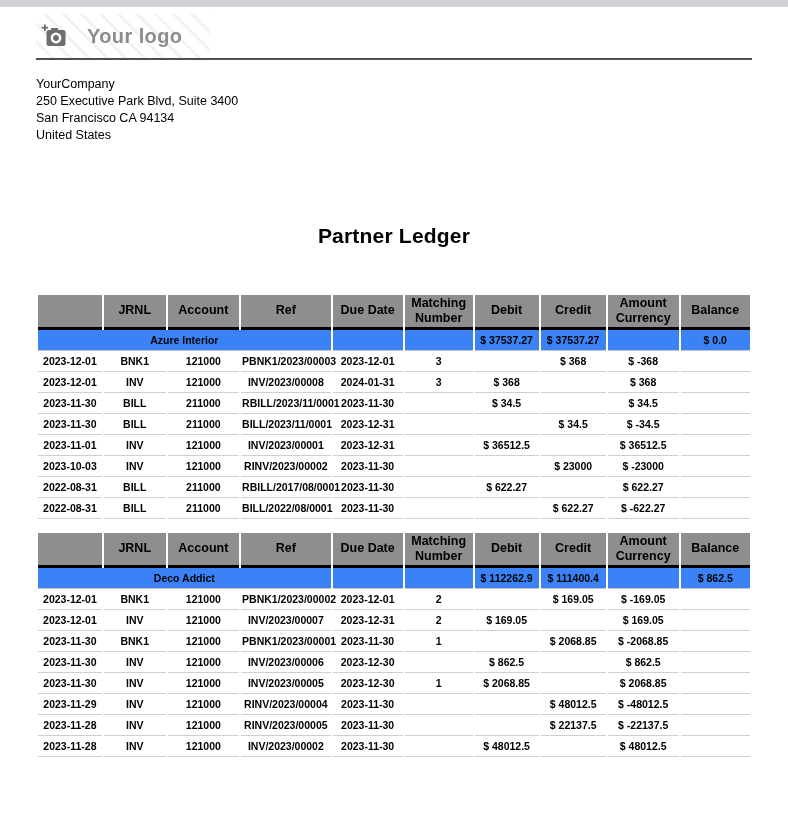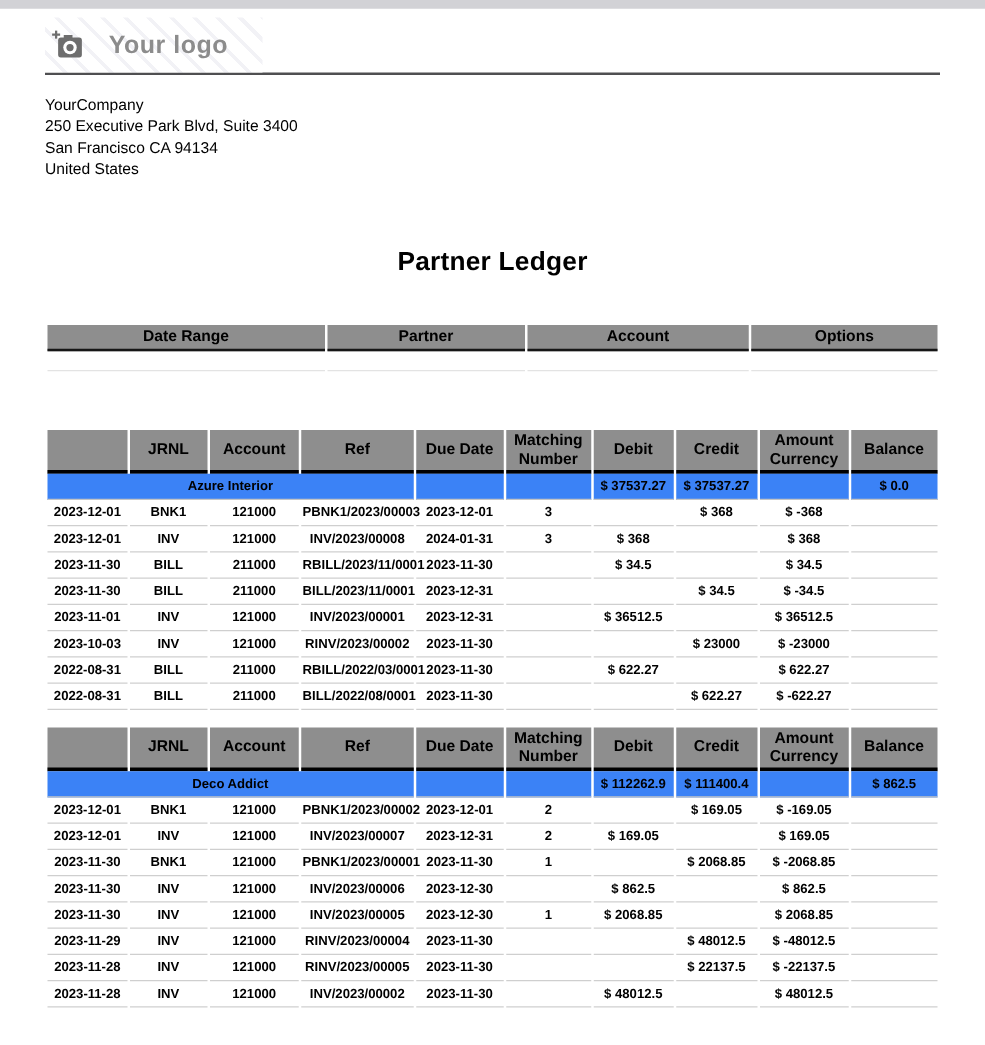--- a/index.html
+++ b/index.html
@@ -20,21 +20,21 @@
     display:inline-flex; align-items:center; gap:20px;
     padding:10px 28px 10px 5px;
     background:repeating-linear-gradient(45deg, #ffffff 0px, #ffffff 10px, #f2f2f6 10px, #f2f2f6 13px);
   }
   .logo-text { font-size:20px; font-weight:bold; color:#8c8c8c; letter-spacing:.4px; white-space:nowrap; }
   .divider { border:none; border-top:2px solid #4f4f51; margin:0; }
   .address { font-size:12.5px; line-height:17px; padding-top:16px; }
 
   
   h1.report-title {
-    margin:54px 0 0 0;
+    margin:80px 0 0 0;
     text-align:center;
     font-size:21px; font-weight:bold; letter-spacing:.2px;
   }
 
   
   table { width:100%; border-collapse:separate; border-spacing:2px 0; table-layout:fixed; }
   th { background:#8e8e8e; color:#000; font-weight:bold; }
 
   
   table.filters { margin-top:38px; }
@@ -85,44 +85,20 @@
 
   <div class="address">
     <div>YourCompany</div>
     <div>250 Executive Park Blvd, Suite 3400</div>
     <div>San Francisco CA 94134</div>
     <div>United States</div>
   </div>
 
   <h1 class="report-title">Partner Ledger</h1>
 
-  <table class="filters">
-    <colgroup id="filters-colgroup">
-        <col style="width: 31.4%;">
-        <col style="width: 22.4%;">
-        <col style="width: 25.1%;">
-        <col style="width: 21.1%;">
-      </colgroup>
-    <thead>
-        <tr id="filters-head">
-          <th>Date Range</th>
-          <th>Partner</th>
-          <th>Account</th>
-          <th>Options</th>
-        </tr>
-      </thead>
-    <tbody>
-        <tr id="filters-values">
-          <td></td>
-          <td></td>
-          <td></td>
-          <td></td>
-        </tr>
-      </tbody>
-  </table>
 
   <div id="ledger-tables">
       <table class="ledger">
         <colgroup>
           <col style="width: 9.2%;">
           <col style="width: 8.9%;">
           <col style="width: 10.3%;">
           <col style="width: 12.9%;">
           <col style="width: 10.1%;">
           <col style="width: 9.8%;">
@@ -224,21 +200,21 @@
             <td></td>
             <td></td>
             <td>$ 23000</td>
             <td>$ -23000</td>
             <td></td>
           </tr>
           <tr>
             <td>2022-08-31</td>
             <td>BILL</td>
             <td>211000</td>
-            <td>RBILL/2022/03/0001</td>
+            <td>RBILL/2017/08/0001</td>
             <td>2023-11-30</td>
             <td></td>
             <td>$ 622.27</td>
             <td></td>
             <td>$ 622.27</td>
             <td></td>
           </tr>
           <tr>
             <td>2022-08-31</td>
             <td>BILL</td>

